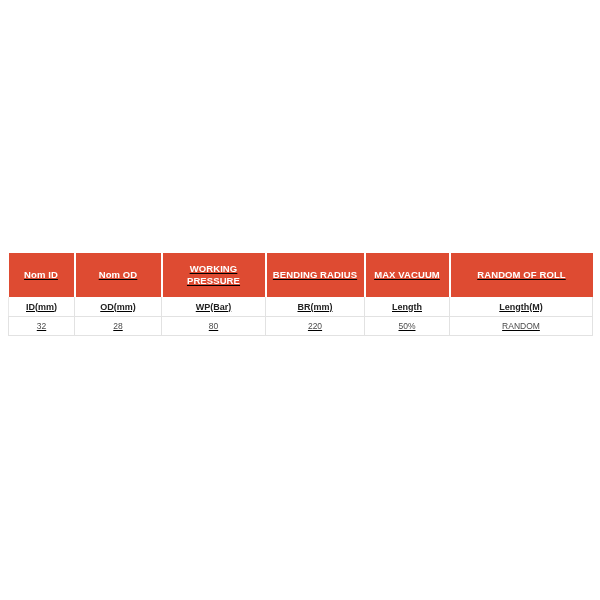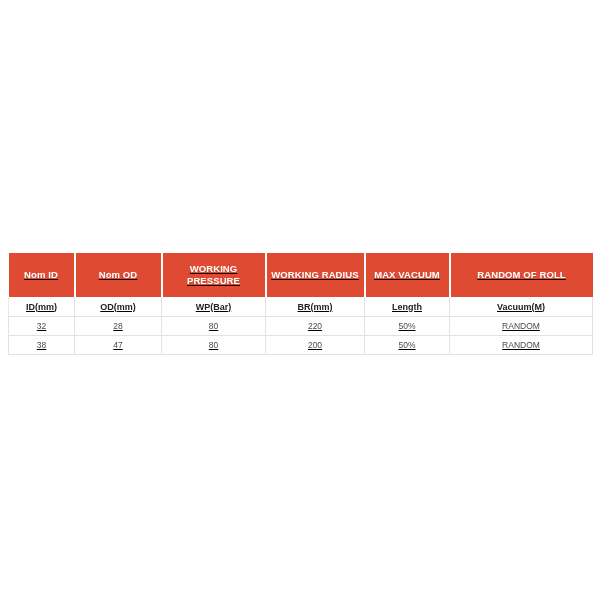--- a/index.html
+++ b/index.html
@@ -99,45 +99,37 @@
       <col class="c3">
         <col class="c4">
         <col class="c5">
     </colgroup>
     <thead>
       <tr class="head-row">
         <th>Nom ID</th>
         <th>Nom OD</th>
         <th>WORKING
 PRESSURE</th>
-        <th>WORKING RADIUS</th>
+        <th>BENDING RADIUS</th>
         <th>MAX VACUUM</th>
         <th>RANDOM OF ROLL</th>
       </tr>
     </thead>
     <tbody>
       <tr class="subhead-row">
         <td>ID(mm)</td>
         <td>OD(mm)</td>
         <td>WP(Bar)</td>
         <td>BR(mm)</td>
         <td>Length</td>
-        <td>Vacuum(M)</td>
+        <td>Length(M)</td>
       </tr>
       <tr class="data-row">
         <td>32</td>
         <td>28</td>
         <td>80</td>
         <td>220</td>
         <td>50%</td>
         <td>RANDOM</td>
       </tr>
-      <tr class="data-row">
-        <td>38</td>
-        <td>47</td>
-        <td>80</td>
-        <td>200</td>
-        <td>50%</td>
-        <td>RANDOM</td>
-      </tr>
     </tbody>
   </table>
 </div>
 
 </body></html>

